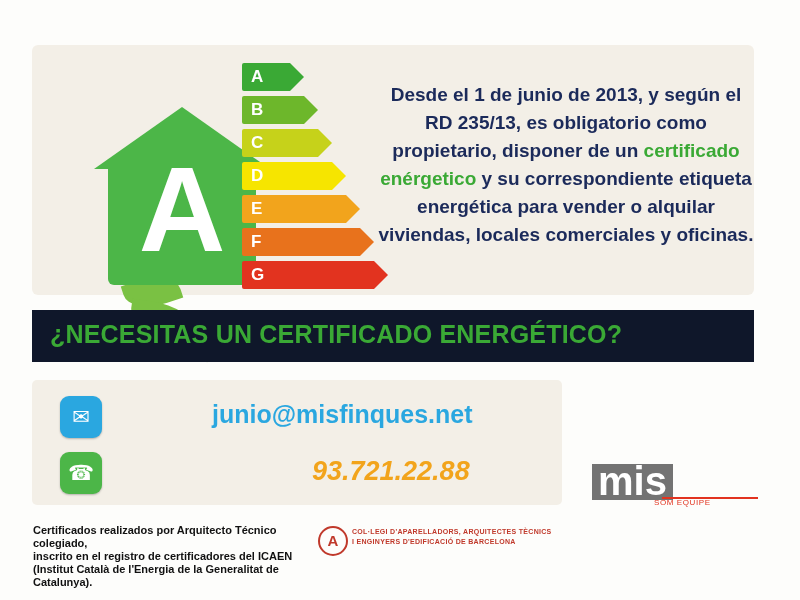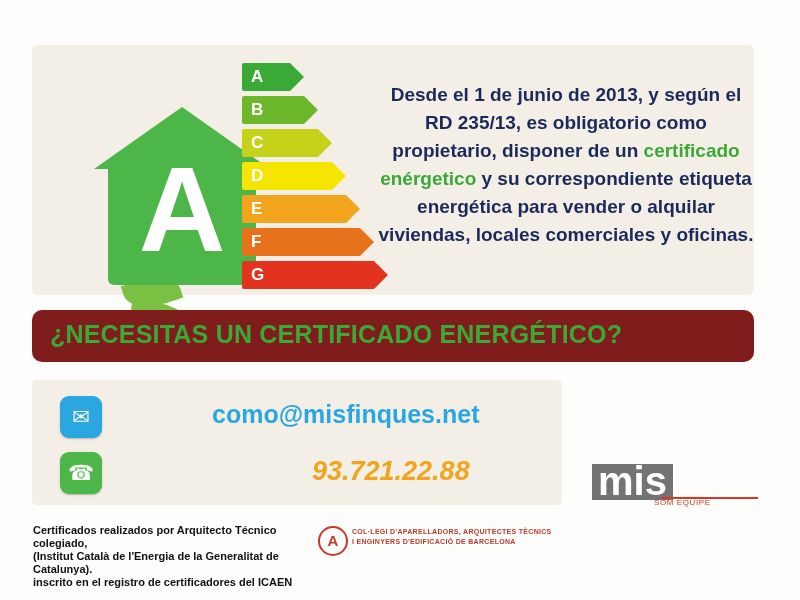--- a/index.html
+++ b/index.html
@@ -137,22 +137,22 @@
   }
   .hero-text .accent { color: #3aa935; }
 
   
   .question-bar {
     position: absolute;
     left: 32px;
     top: 310px;
     width: 722px;
     height: 52px;
-    background: #7f1d1d;
-    border-radius: 10px;
+    background: #0f172a;
+    border-radius: 0;
   }
   .question-text {
     position: absolute;
     left: 18px;
     top: 10px;
     color: #3aa935;
     font-weight: bold;
     font-size: 25px;
     letter-spacing: 0.2px;
   }
@@ -325,34 +325,34 @@
     <div class="question-text">¿NECESITAS UN CERTIFICADO ENERGÉTICO?</div>
   </div>
 
   <div class="contact-panel">
     <div class="ic-box ic-mail">
       <div class="ic-glyph">✉</div>
     </div>
     <div class="ic-box ic-phone">
       <div class="ic-glyph">☎</div>
     </div>
-    <div class="contact-email">como@misfinques.net</div>
+    <div class="contact-email">junio@misfinques.net</div>
     <div class="contact-phone">93.721.22.88</div>
   </div>
 
   <div class="brand">
     <div class="brand-mis">mis</div>
     <div class="brand-underline"></div>
     <div class="brand-tag">SOM EQUIPE</div>
   </div>
 
   <div class="footer-text">
     <div>Certificados realizados por Arquitecto Técnico colegiado,</div>
+    <div>inscrito en el registro de certificadores del ICAEN</div>
     <div>(Institut Català de l'Energia de la Generalitat de Catalunya).</div>
-    <div>inscrito en el registro de certificadores del ICAEN</div>
   </div>
 
   <div class="caateeb">
     <div class="caateeb-mark">A</div>
     <div class="caateeb-l1">COL·LEGI D'APARELLADORS, ARQUITECTES TÈCNICS</div>
     <div class="caateeb-l2">I ENGINYERS D'EDIFICACIÓ DE BARCELONA</div>
   </div>
 
 </div>
 

